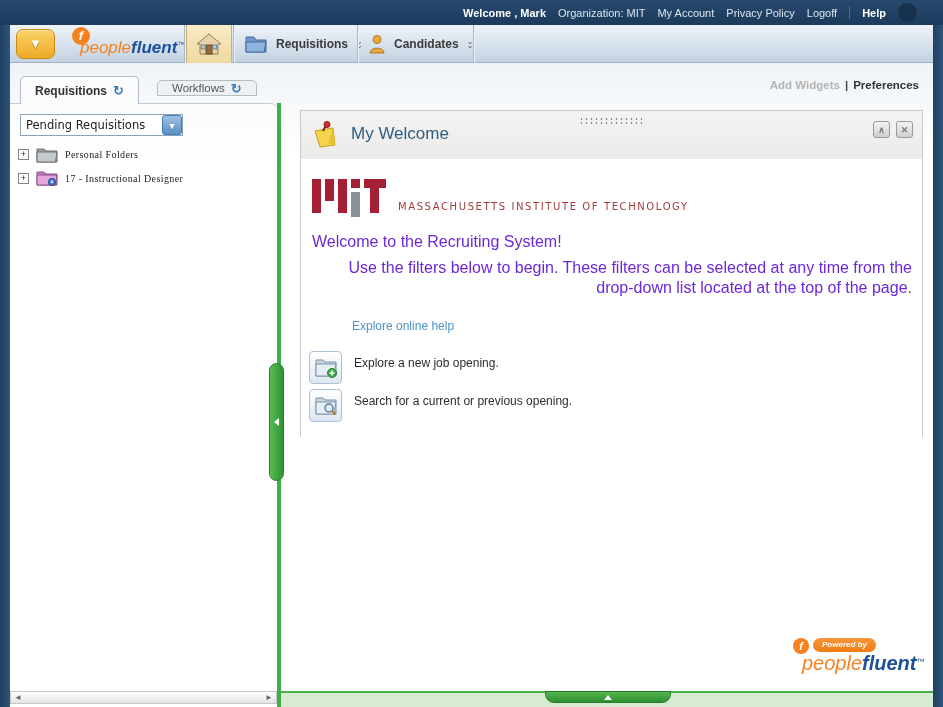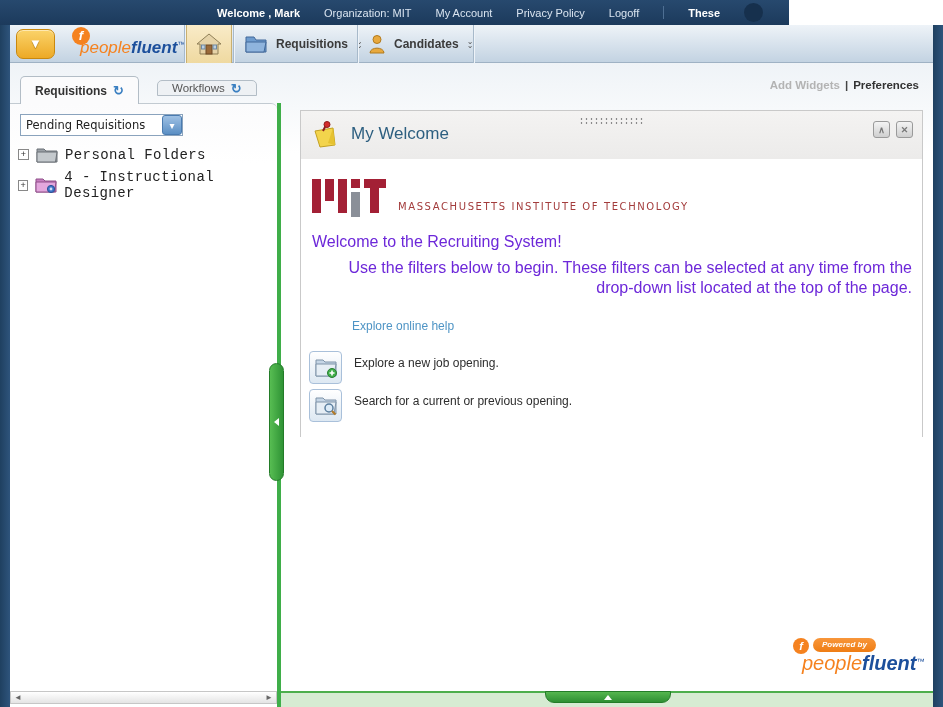--- a/index.html
+++ b/index.html
@@ -1,23 +1,23 @@
 <!DOCTYPE html>
 <html><head>
 <meta charset="utf-8">
 <style>
   * { margin:0; padding:0; box-sizing:border-box; }
   html,body { width:943px; height:707px; overflow:hidden; }
   body { font-family:"Liberation Sans", sans-serif; }
   #app { position:relative; width:943px; height:707px; background:#fff; }
 
   
-  #topbar { position:absolute; left:0; top:0; width:789px; height:25px;
+  #topbar { position:absolute; left:0; top:0; width:943px; height:25px;
     background:linear-gradient(#27496e,#1c3a5c); display:flex; align-items:center;
-    justify-content:flex-end; gap:24px; padding-right:26px; }
+    justify-content:flex-end; gap:12px; padding-right:26px; }
   #topbar .tb-item { font-size:11px; color:#d9e4f0; cursor:pointer; white-space:nowrap; }
   #topbar .tb-strong { color:#ffffff; font-weight:bold; }
   #topbar .tb-sep { width:1px; height:13px; background:#4e6f93; }
   .q-circle { width:19px; height:19px; border-radius:50%; background:#16304d;
     color:#5d80a6; font-weight:bold; font-size:13px; text-align:center; line-height:19px;
     display:inline-block; cursor:pointer; }
 
   
   #toolbar { position:absolute; left:0; top:25px; width:943px; height:38px;
     background:linear-gradient(#eef3f8,#c3d3e2); border-bottom:1px solid #9fb2c4; }
@@ -73,21 +73,21 @@
     background:#fff; border:1px solid #8aa3bd; display:flex; align-items:center; cursor:pointer; }
   #filter-select .sel-text { flex:1; font-size:11.5px; font-family:"DejaVu Sans",sans-serif; color:#222; padding-left:5px; white-space:nowrap; overflow:hidden; }
   #filter-select .sel-btn { width:20px; height:20px; border-radius:3px;
     background:linear-gradient(#9fc1e4,#5b8fc4); border:1px solid #4a7bb0;
     color:#fff; font-size:10px; text-align:center; line-height:19px; }
   #filter-select .sel-btn::before { content:"▾"; }
   .tree-row { position:absolute; left:8px; display:flex; align-items:center; gap:7px; cursor:pointer; }
   .expand-box { width:11px; height:11px; border:1px solid #888; background:#fff;
     font-size:9px; line-height:9px; text-align:center; color:#333; cursor:pointer; }
   .expand-box::before { content:"+"; }
-  .tree-label { font-family:Liberation Mono, monospace; font-size:14px; color:#222; letter-spacing:.4px; }
+  .tree-label { font-family:Liberation Serif, serif; font-size:10px; color:#222; letter-spacing:.4px; }
 
   
   #h-scroll { position:absolute; left:0; top:587px; width:267px; height:13px;
     background:linear-gradient(#ffffff,#e4e4e4); border:1px solid #c6c6c6; z-index:2;
     display:flex; justify-content:space-between; align-items:center; cursor:pointer; }
   #h-scroll .arr { font-size:8px; color:#666; padding:0 3px; }
 
   
   #green-line { position:absolute; left:267px; top:40px; width:4px; height:604px;
     background:#3fae49; z-index:1; }
@@ -164,21 +164,21 @@
 
 <div id="app">
 
   <div id="topbar">
     <span class="tb-item tb-strong">Welcome , Mark</span>
     <span class="tb-item">Organization: MIT</span>
     <span class="tb-item">My Account</span>
     <span class="tb-item">Privacy Policy</span>
     <span class="tb-item">Logoff</span>
     <span class="tb-sep"></span>
-    <span class="tb-item tb-strong">These</span>
+    <span class="tb-item tb-strong">Help</span>
     <span class="q-circle"></span>
   </div>
 
   <div id="toolbar">
     <div id="orange-btn"></div>
     <div id="brand">
       <span class="pf-mark"></span>
       <span id="brand-text">
         <span class="brand-people">people</span><span class="brand-fluent">fluent</span><span class="brand-tm">™</span>
       </span>
@@ -253,21 +253,21 @@
       <div class="tree-row" style="top:65px">
         <span class="expand-box"></span>
         <span>
           <svg width="22" height="18" viewBox="0 0 22 18">
             <path d="M1 3 h7 l2 2 h11 v11 H1 Z" fill="#c77ec0" stroke="#8f4f89"></path>
             <path d="M1 6 h20 l-1.5 10 H1 Z" fill="#e3a7dd" stroke="#8f4f89"></path>
             <circle cx="16" cy="13" r="3.6" fill="#3f74c9" stroke="#2a5396"></circle>
             <circle cx="16" cy="13" r="1.4" fill="#cfe0f5"></circle>
           </svg>
         </span>
-        <span class="tree-label">4 - Instructional Designer</span>
+        <span class="tree-label">17 - Instructional Designer</span>
       </div>
 
       <div id="h-scroll">
         <span class="arr">◄</span>
         <span class="arr">►</span>
       </div>
     </div>
 
     <div id="green-line"></div>
     <div id="panel-collapse">

